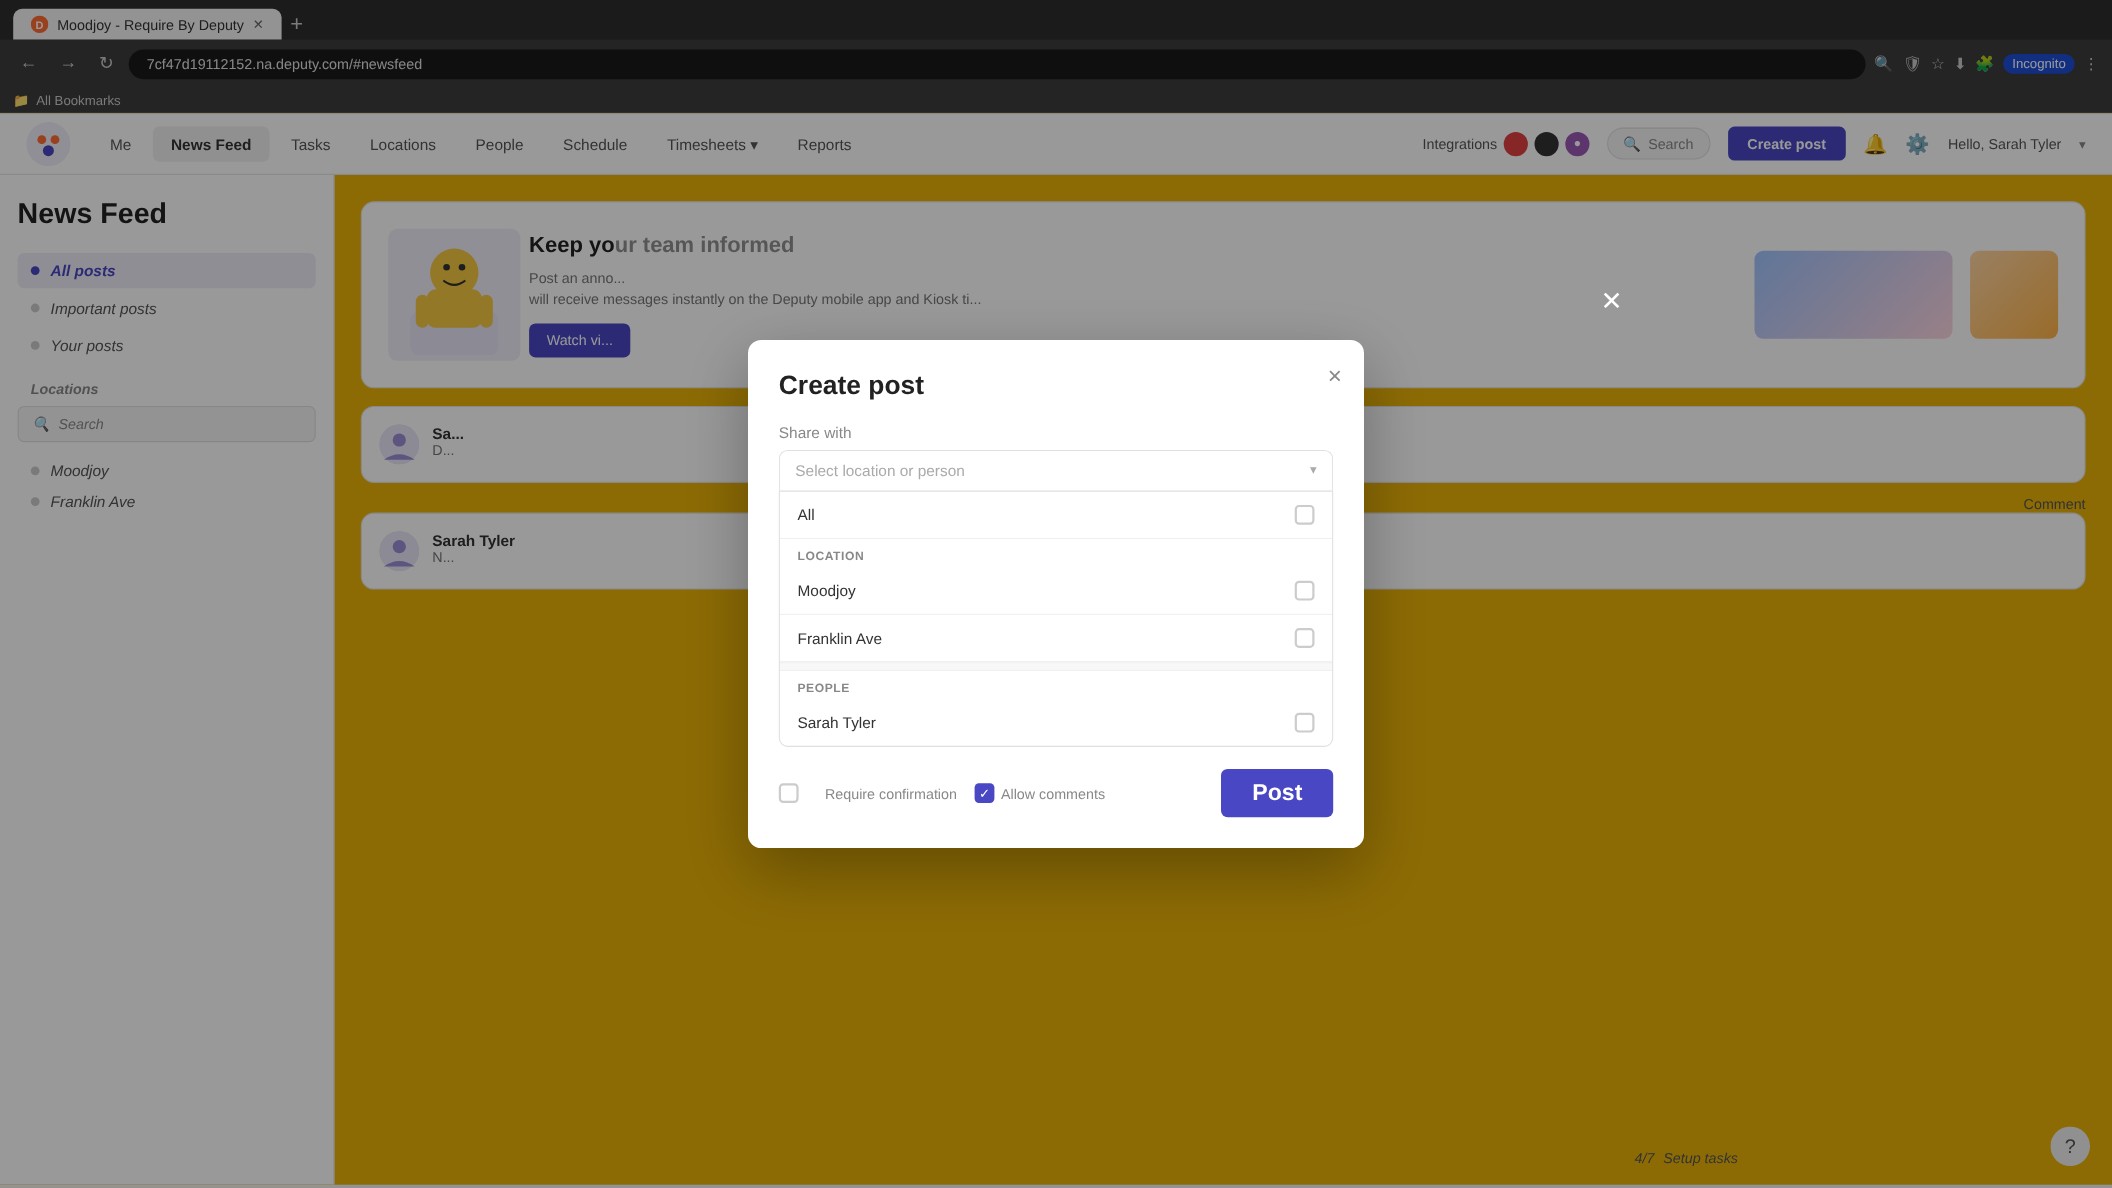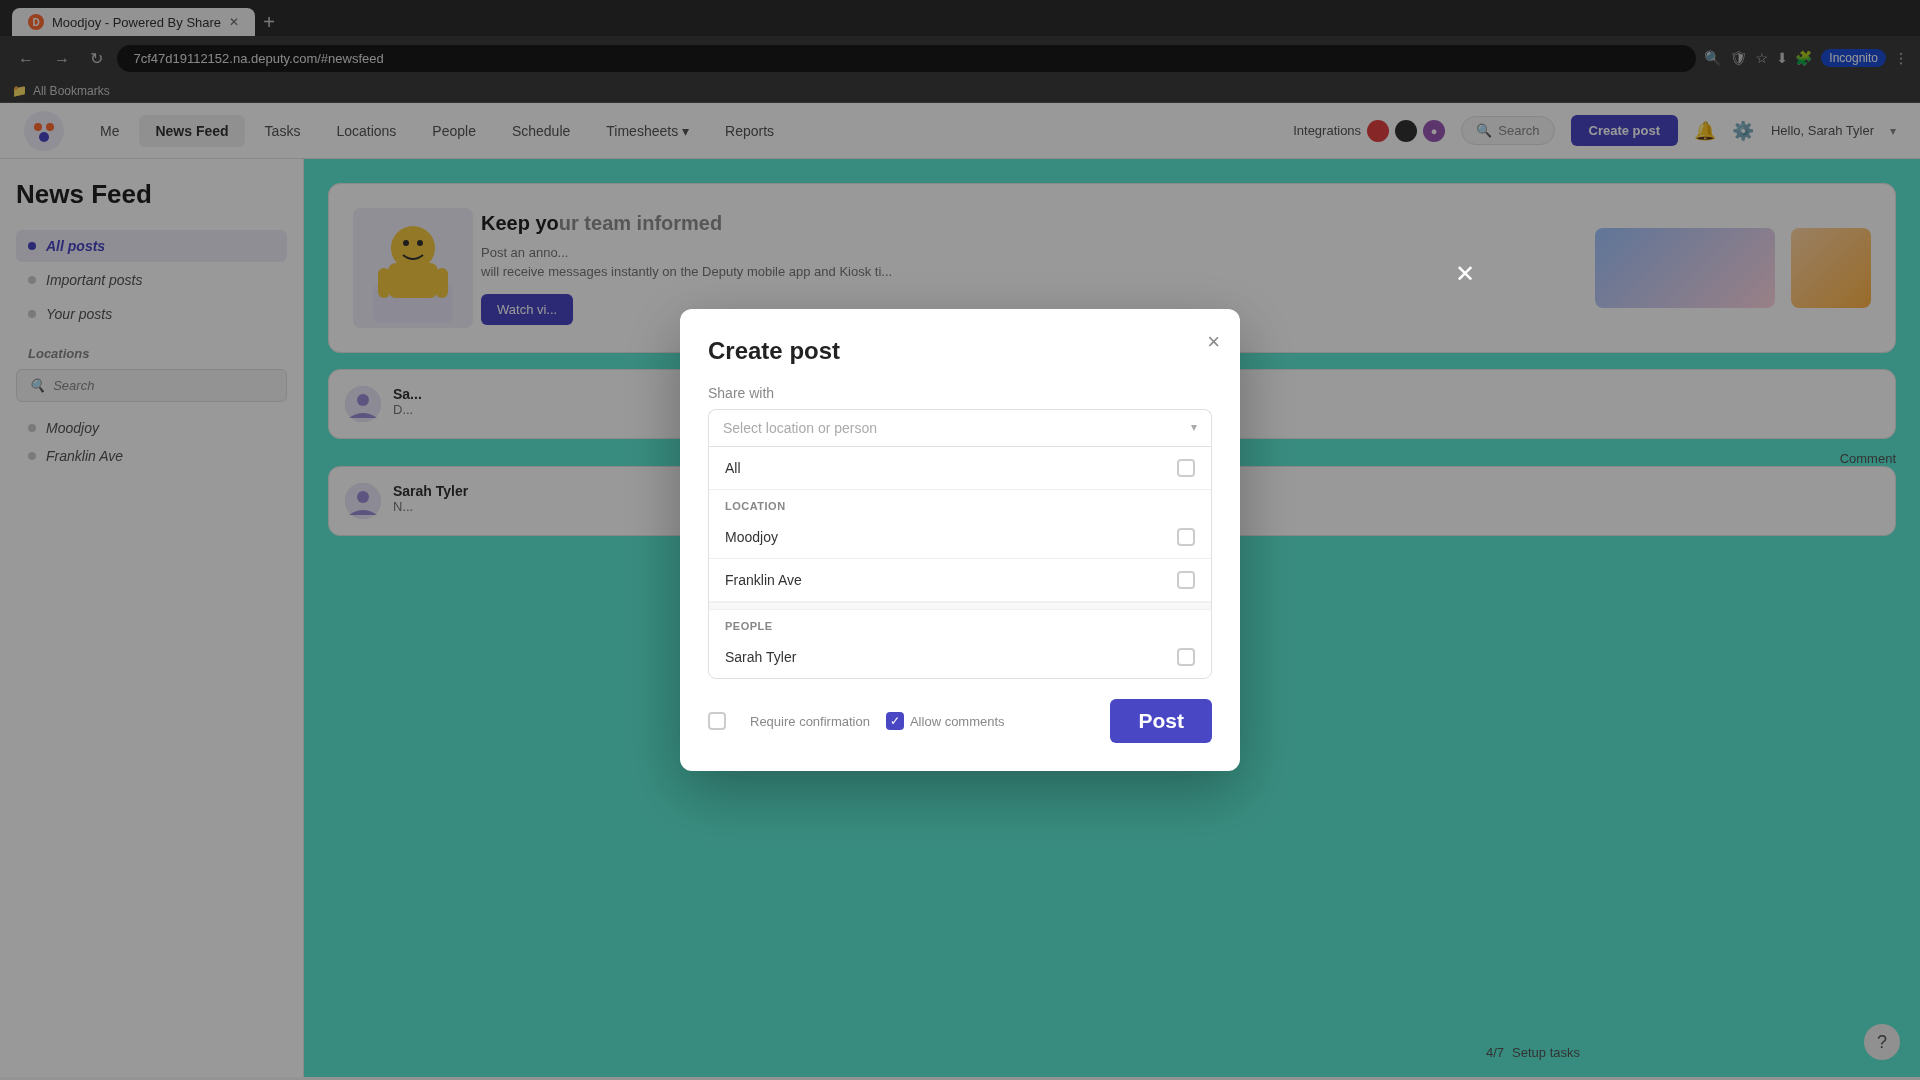--- a/index.html
+++ b/index.html
@@ -12,21 +12,21 @@
     .browser-tab { background: #f5f5f5; border-radius: 8px 8px 0 0; padding: 6px 16px; display: flex; align-items: center; gap: 8px; font-size: 13px; color: #333; min-width: 200px; }
     .tab-close { color: #666; cursor: pointer; font-size: 12px; margin-left: auto; }
     .new-tab-btn { background: none; border: none; color: #ccc; font-size: 20px; cursor: pointer; padding: 2px 8px; border-radius: 4px; }
     .nav-btn { background: none; border: none; color: #ccc; cursor: pointer; font-size: 16px; padding: 4px 6px; border-radius: 4px; }
     .address-bar { flex: 1; background: #1a1a1a; border: none; border-radius: 20px; padding: 6px 16px; color: #e0e0e0; font-size: 13px; }
     .browser-actions { display: flex; align-items: center; gap: 8px; color: #ccc; font-size: 14px; }
     .incognito-badge { background: #1d4ed8; color: #fff; padding: 2px 8px; border-radius: 12px; font-size: 12px; }
     .bookmarks-bar { background: #3c3c3c; padding: 4px 12px; font-size: 12px; color: #ccc; border-bottom: 1px solid #555; display: flex; align-items: center; gap: 6px; }
 
     
-    .app-container { display: flex; flex-direction: column; height: calc(1080px - 44px - 36px - 26px); background: #5eead4; }
+    .app-container { display: flex; flex-direction: column; height: calc(1080px - 44px - 36px - 26px); background: #eab308; }
     .top-nav { background: #fff; border-bottom: 1px solid #e5e5e5; display: flex; align-items: center; padding: 0 24px; height: 56px; gap: 0; }
     .logo { width: 40px; height: 40px; margin-right: 20px; }
     .nav-items { display: flex; align-items: center; gap: 4px; flex: 1; }
     .nav-item { padding: 8px 16px; font-size: 14px; color: #555; cursor: pointer; border-radius: 6px; text-decoration: none; }
     .nav-item.active { background: #f0f0f0; font-weight: 600; color: #333; }
     .nav-right { display: flex; align-items: center; gap: 16px; }
     .search-nav { display: flex; align-items: center; gap: 6px; background: #f5f5f5; border: 1px solid #e0e0e0; border-radius: 20px; padding: 6px 14px; font-size: 13px; color: #888; cursor: pointer; }
     .create-post-btn { background: #4a47c4; color: #fff; border: none; border-radius: 6px; padding: 8px 18px; font-size: 13px; font-weight: 600; cursor: pointer; }
     .notif-icon { font-size: 18px; color: #555; cursor: pointer; }
     .settings-icon { font-size: 18px; color: #555; cursor: pointer; }
@@ -87,41 +87,41 @@
     
     
     .modal-footer { margin-top: 20px; display: flex; align-items: center; gap: 16px; }
     .require-confirm { display: flex; align-items: center; gap: 24px; font-size: 13px; color: #888; }
     .allow-comments { display: flex; align-items: center; gap: 6px; font-size: 13px; color: #888; }
     .checkbox-blue { width: 18px; height: 18px; background: #4a47c4; border-radius: 4px; display: flex; align-items: center; justify-content: center; color: #fff; font-size: 12px; }
     .checkbox-empty { width: 18px; height: 18px; border: 2px solid #ccc; border-radius: 4px; }
     .post-btn { margin-left: auto; background: #4a47c4; color: #fff; border: none; border-radius: 6px; padding: 10px 28px; font-size: 21px; font-weight: 600; cursor: pointer; }
 
     
-    .setup-tasks { position: fixed; bottom: 20px; right: 340px; display: flex; align-items: center; gap: 8px; font-size: 13px; color: #555; cursor: pointer; z-index: 50; }
+    .setup-tasks { position: fixed; bottom: 20px; right: 340px; display: flex; align-items: center; gap: 8px; font-size: 13px; color: #555; cursor: pointer; z-index: 50; font-style: italic; }
     .help-btn { position: fixed; bottom: 20px; right: 20px; width: 36px; height: 36px; border-radius: 50%; background: #f0f0f0; display: flex; align-items: center; justify-content: center; font-size: 18px; color: #555; cursor: pointer; z-index: 50; }
 
     
     .integration-badges { display: flex; gap: 6px; align-items: center; }
     .badge-red { width: 22px; height: 22px; background: #e04040; border-radius: 50%; display: flex; align-items: center; justify-content: center; color: #fff; font-size: 11px; font-weight: 700; }
     .badge-dark { width: 22px; height: 22px; background: #333; border-radius: 50%; display: flex; align-items: center; justify-content: center; color: #fff; font-size: 11px; font-weight: 700; }
     .badge-purple { width: 22px; height: 22px; background: #9b59b6; border-radius: 50%; display: flex; align-items: center; justify-content: center; color: #fff; font-size: 11px; font-weight: 700; }
   </style>
 </head>
 <body>
 
 <div class="browser-chrome">
   <div class="browser-tabs">
     <div class="browser-tab">
 
       <svg width="16" height="16" viewBox="0 0 16 16">
         <circle cx="8" cy="8" r="8" fill="#ff6b35"></circle>
         <text x="8" y="12" text-anchor="middle" fill="white" font-size="10" font-weight="bold">D</text>
       </svg>
-      <span>Moodjoy - Powered By Share</span>
+      <span>Moodjoy - Require By Deputy</span>
       <span class="tab-close">✕</span>
     </div>
     <button class="new-tab-btn">+</button>
   </div>
   <div class="browser-toolbar">
     <button class="nav-btn">←</button>
     <button class="nav-btn">→</button>
     <button class="nav-btn">↻</button>
     <input class="address-bar" type="text" value="7cf47d19112152.na.deputy.com/#newsfeed" style="">
     <div class="browser-actions">

